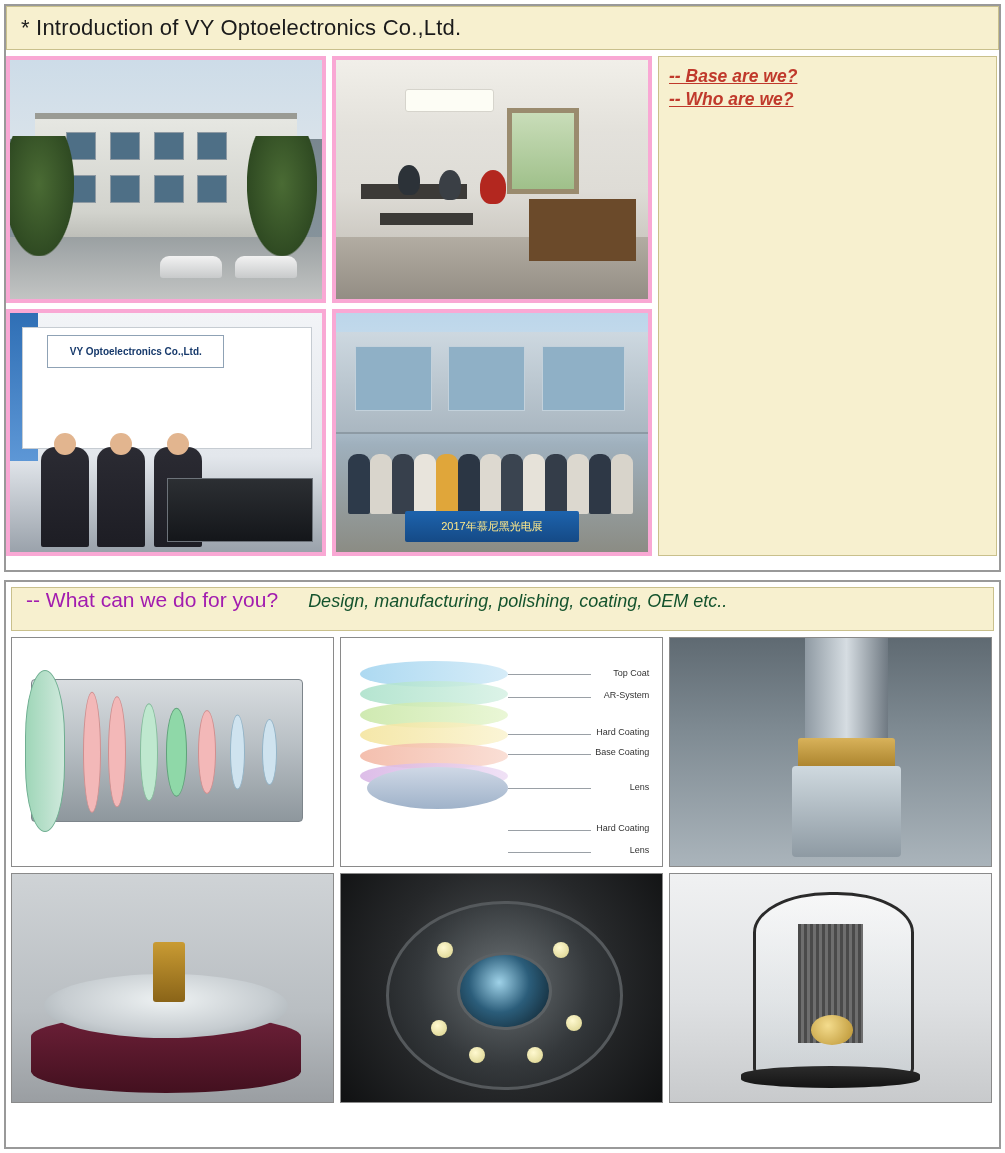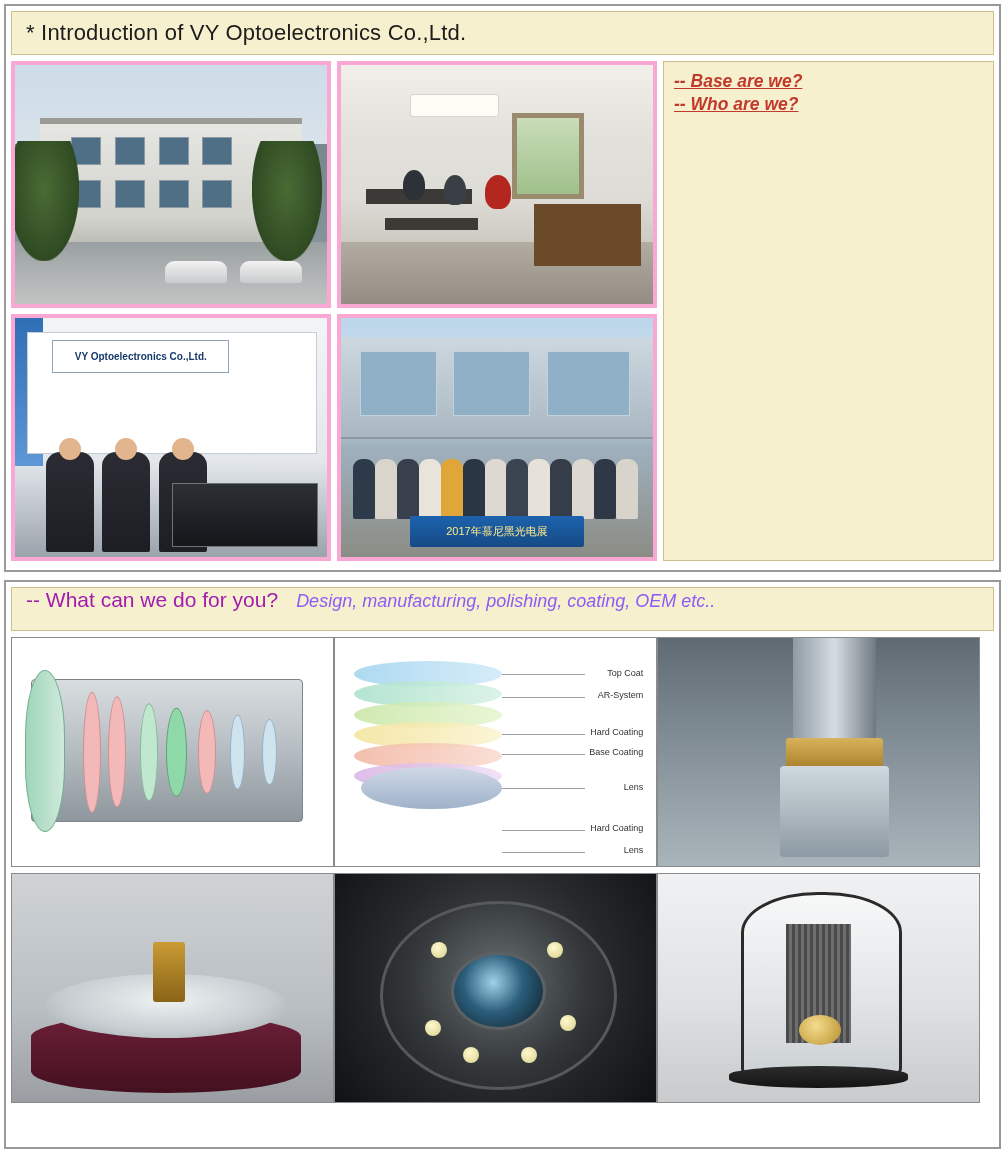--- a/index.html
+++ b/index.html
@@ -24,21 +24,20 @@
     border: 2px solid #999999;
     box-sizing: border-box;
     background: #ffffff;
   }
   .sec1 {
     position: absolute;
     left: 4px;
     top: 4px;
     width: 997px;
     height: 568px;
-    padding: 5px;
   }
   .title-bar {
     background: #f7f0cf;
     border: 1px solid #c9c08c;
     box-sizing: border-box;
     height: 44px;
     display: flex;
     align-items: center;
     padding-left: 14px;
     margin-bottom: 6px;
@@ -117,31 +116,32 @@
     padding-left: 14px;
     margin-bottom: 6px;
   }
   .t2-left {
     font-size: 21px;
     color: #a21caf;
     font-weight: normal;
   }
   .t2-right {
     font-size: 18px;
-    color: #8b5cf6;
+    color: #14532d;
     font-style: italic;
-    margin-left: 18px;
+    margin-left: 30px;
   }
   .grid2 {
     display: flex;
     flex-direction: column;
     gap: 6px;
   }
   .grow {
     display: flex;
+    gap: 6px;
     height: 230px;
   }
   .cell {
     border: 1px solid #8a8a8a;
     box-sizing: border-box;
     overflow: hidden;
     position: relative;
     width: 323px;
   }
 

